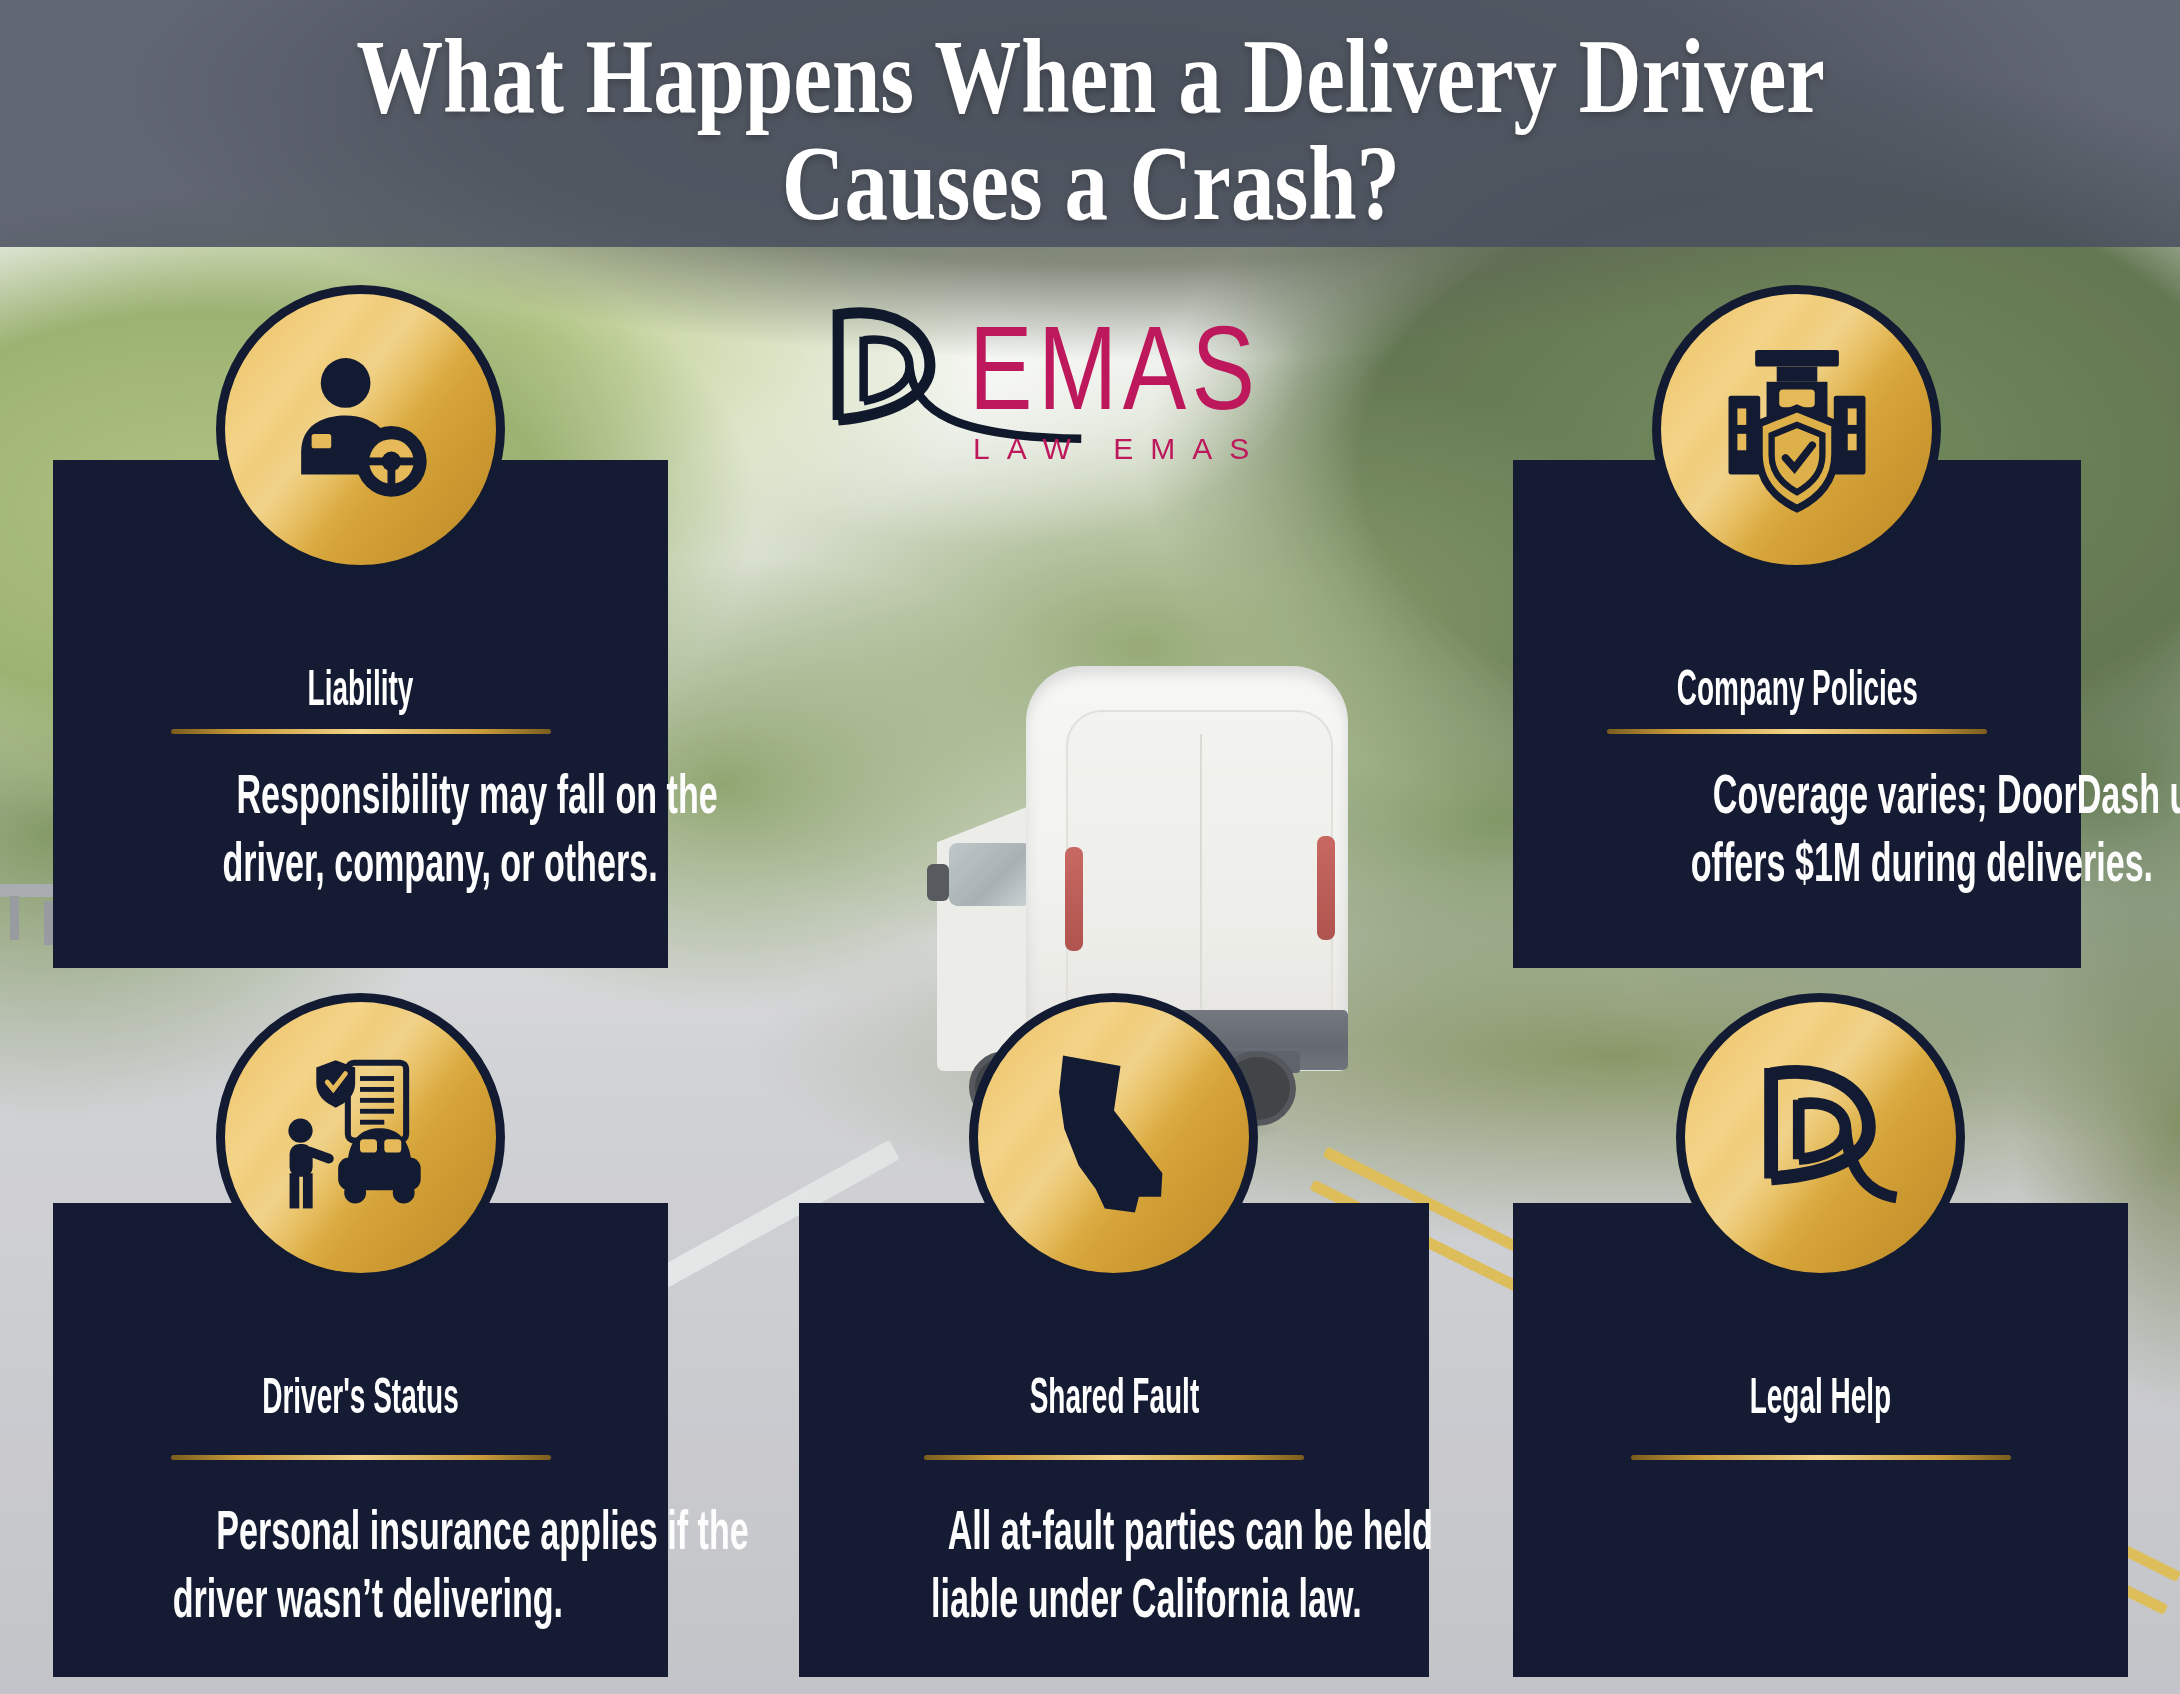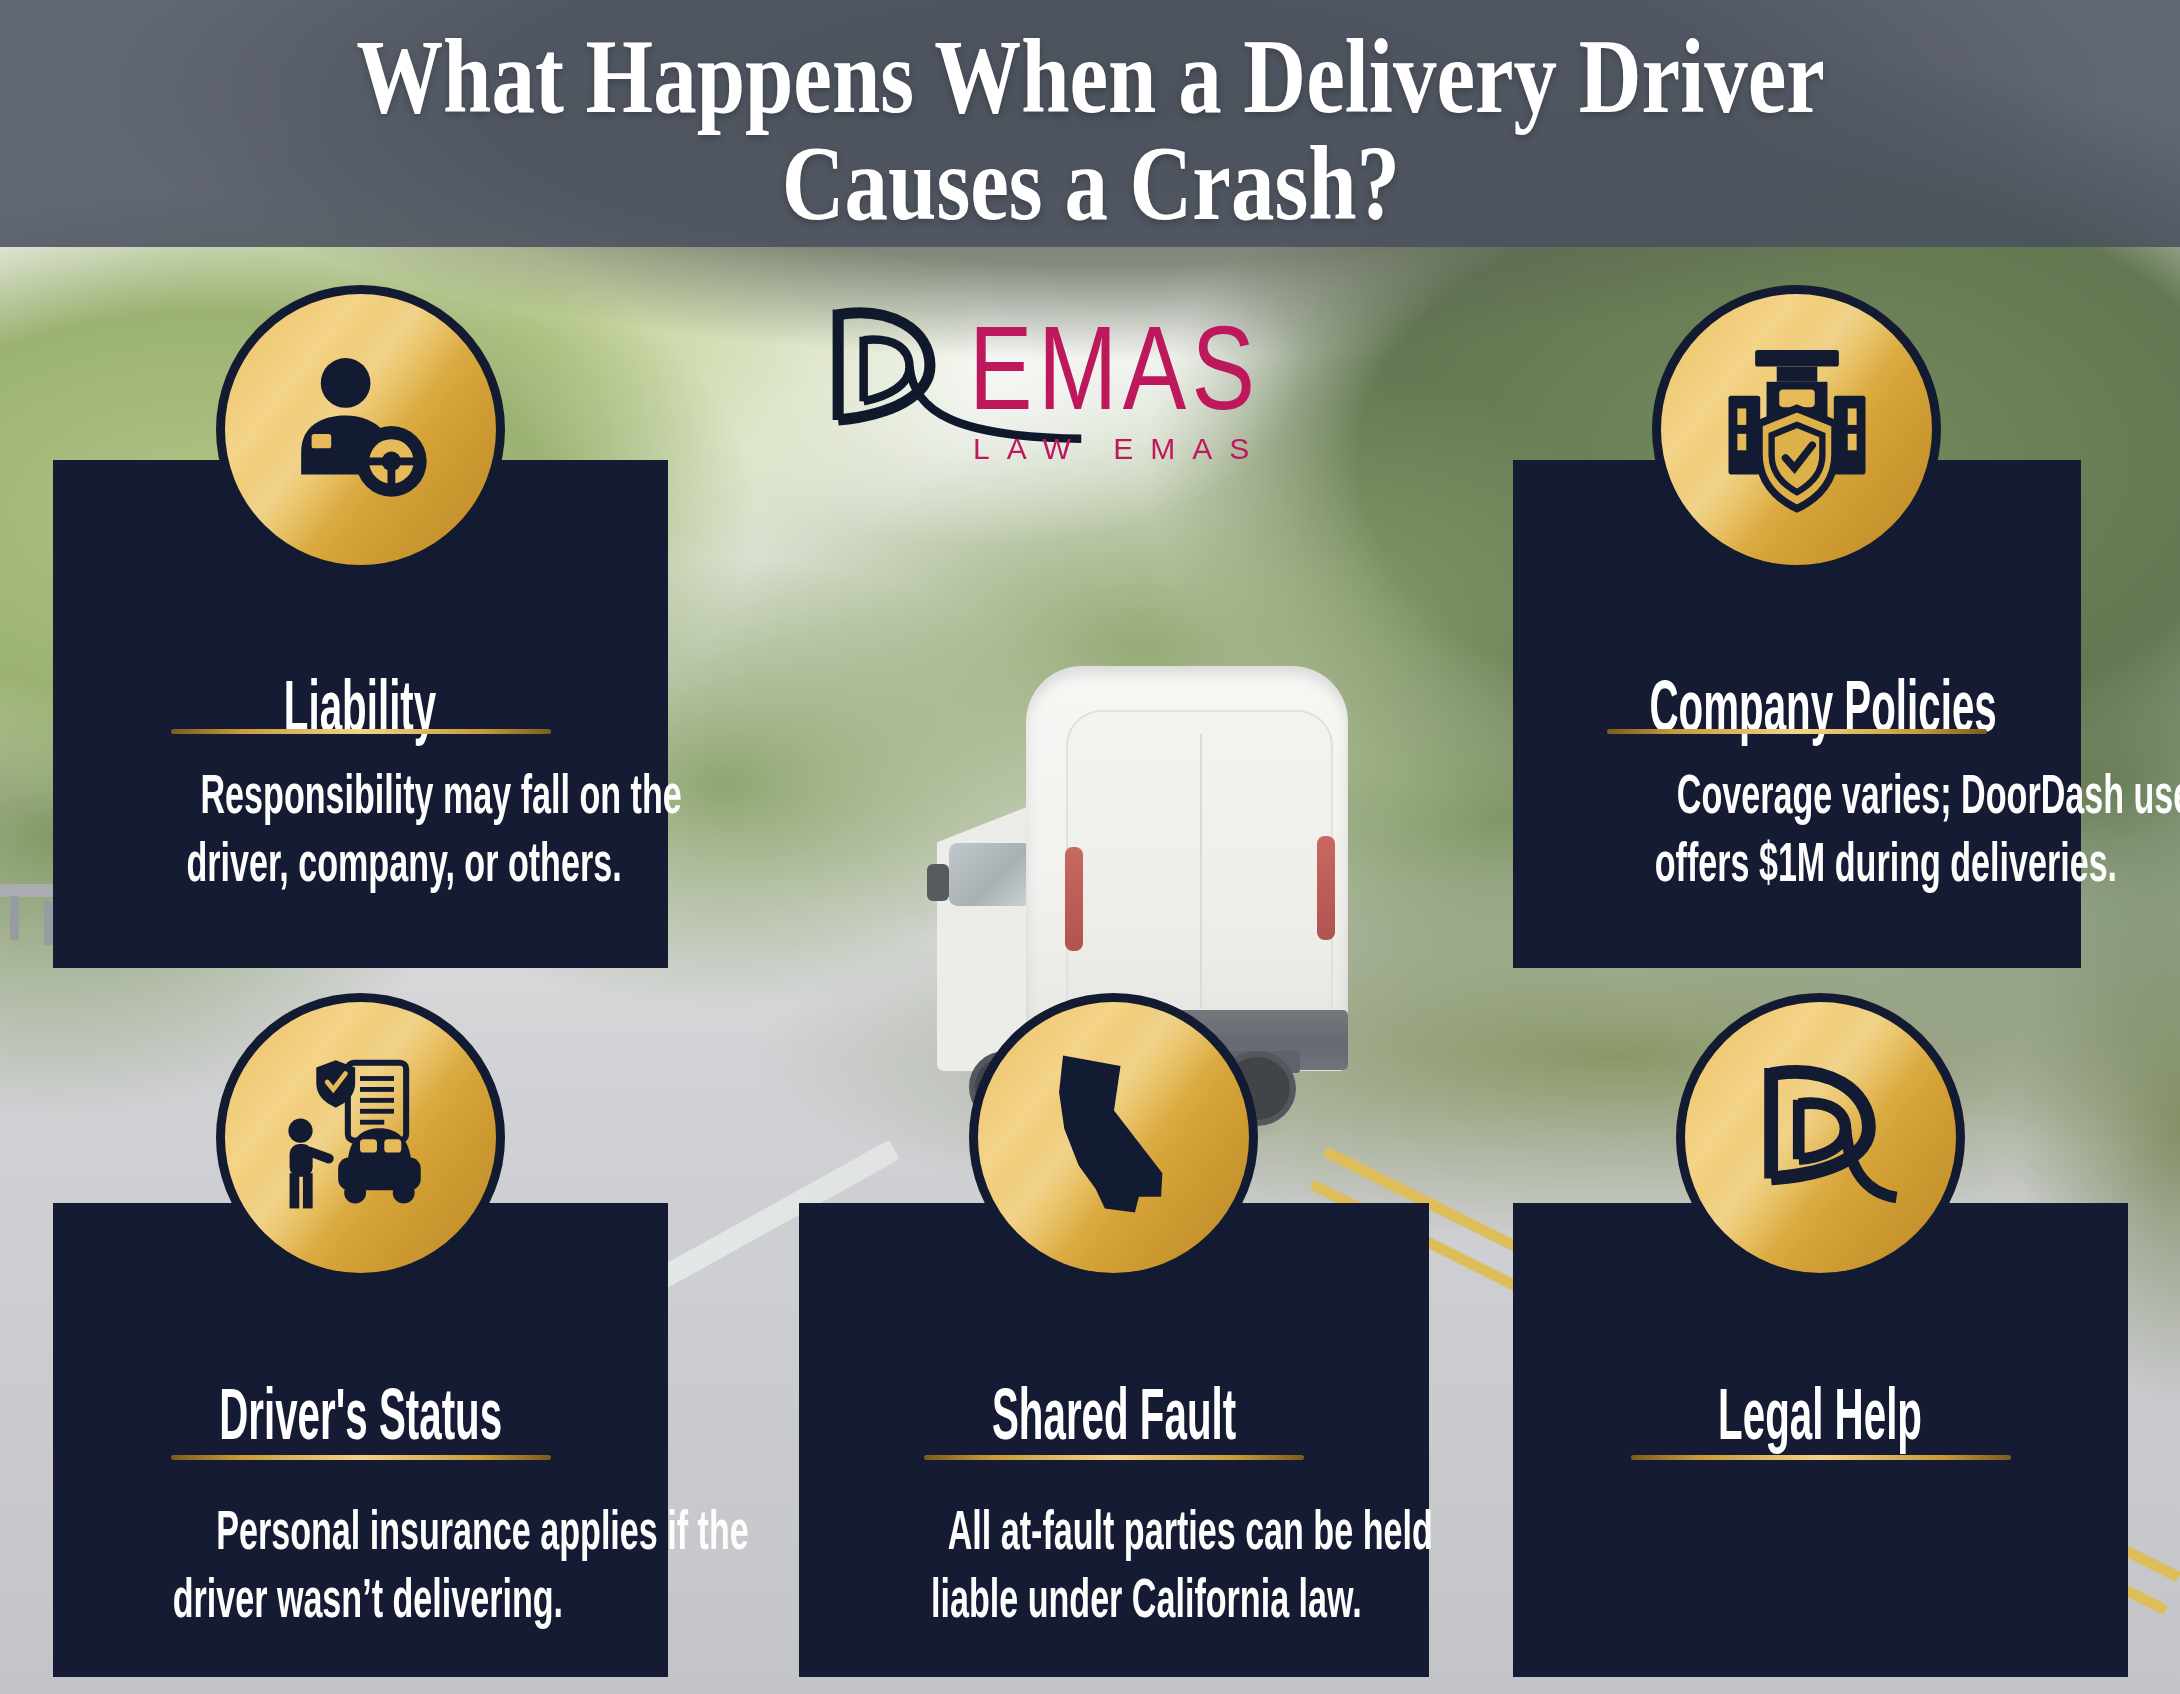--- a/index.html
+++ b/index.html
@@ -83,33 +83,33 @@
 
   .icon-circle{position:absolute;left:50%;margin-left:-145px;width:271px;height:271px;border-radius:50%;
     border:9.4px solid #131b32;
     background:linear-gradient(128deg,#ecc369 6%,#f4d489 28%,#e7bc57 48%,#d5a338 64%,#c38f2a 90%);
     display:flex;align-items:center;justify-content:center;overflow:hidden;}
   .icon-circle::after{content:"";position:absolute;inset:0;border-radius:50%;
     background:linear-gradient(128deg,rgba(255,250,235,0) 34%,rgba(255,250,235,.28) 42%,rgba(255,250,235,0) 58%);}
   .row-top .icon-circle{top:-175px;} .row-bottom .icon-circle{top:-210px;}
 
   .card-title{position:absolute;left:0;right:0;text-align:center;font-weight:700;
-    font-size:72px;line-height:78px;white-space:nowrap;}
+    font-size:50px;line-height:78px;white-space:nowrap;}
   .card-title span{display:inline-block;transform:scaleX(.56);transform-origin:center;}
   .row-top .card-title{top:147px;} .row-bottom .card-title{top:112px;}
 
   .divider{position:absolute;left:50%;margin-left:-190px;width:380px;height:5.1px;border-radius:2.6px;
     background:linear-gradient(90deg,#7a5c1e,#c89a3a 18%,#f3d488 50%,#c89a3a 82%,#7a5c1e);}
   .row-top .divider{top:269px;} .row-bottom .divider{top:252px;}
 
   .card-body{position:absolute;left:0;right:0;text-align:center;font-weight:700;
     font-size:55px;line-height:68px;color:#fdfdfd;}
   .card-body div{white-space:nowrap;}
   .card-body span{display:inline-block;transform:scaleX(.62);transform-origin:center;}
-  .row-top .card-body{top:300px;} .row-bottom .card-body{top:293px;}
+  .row-top .card-body{top:300px;padding-left:36px;} .row-bottom .card-body{top:293px;}
 
   .ic{width:170px;height:170px;position:relative;z-index:2;}
 </style>
 </head>
 <body>
 
 <div class="stage">
 
   <div class="photo">
     <div class="guardrail"></div>

